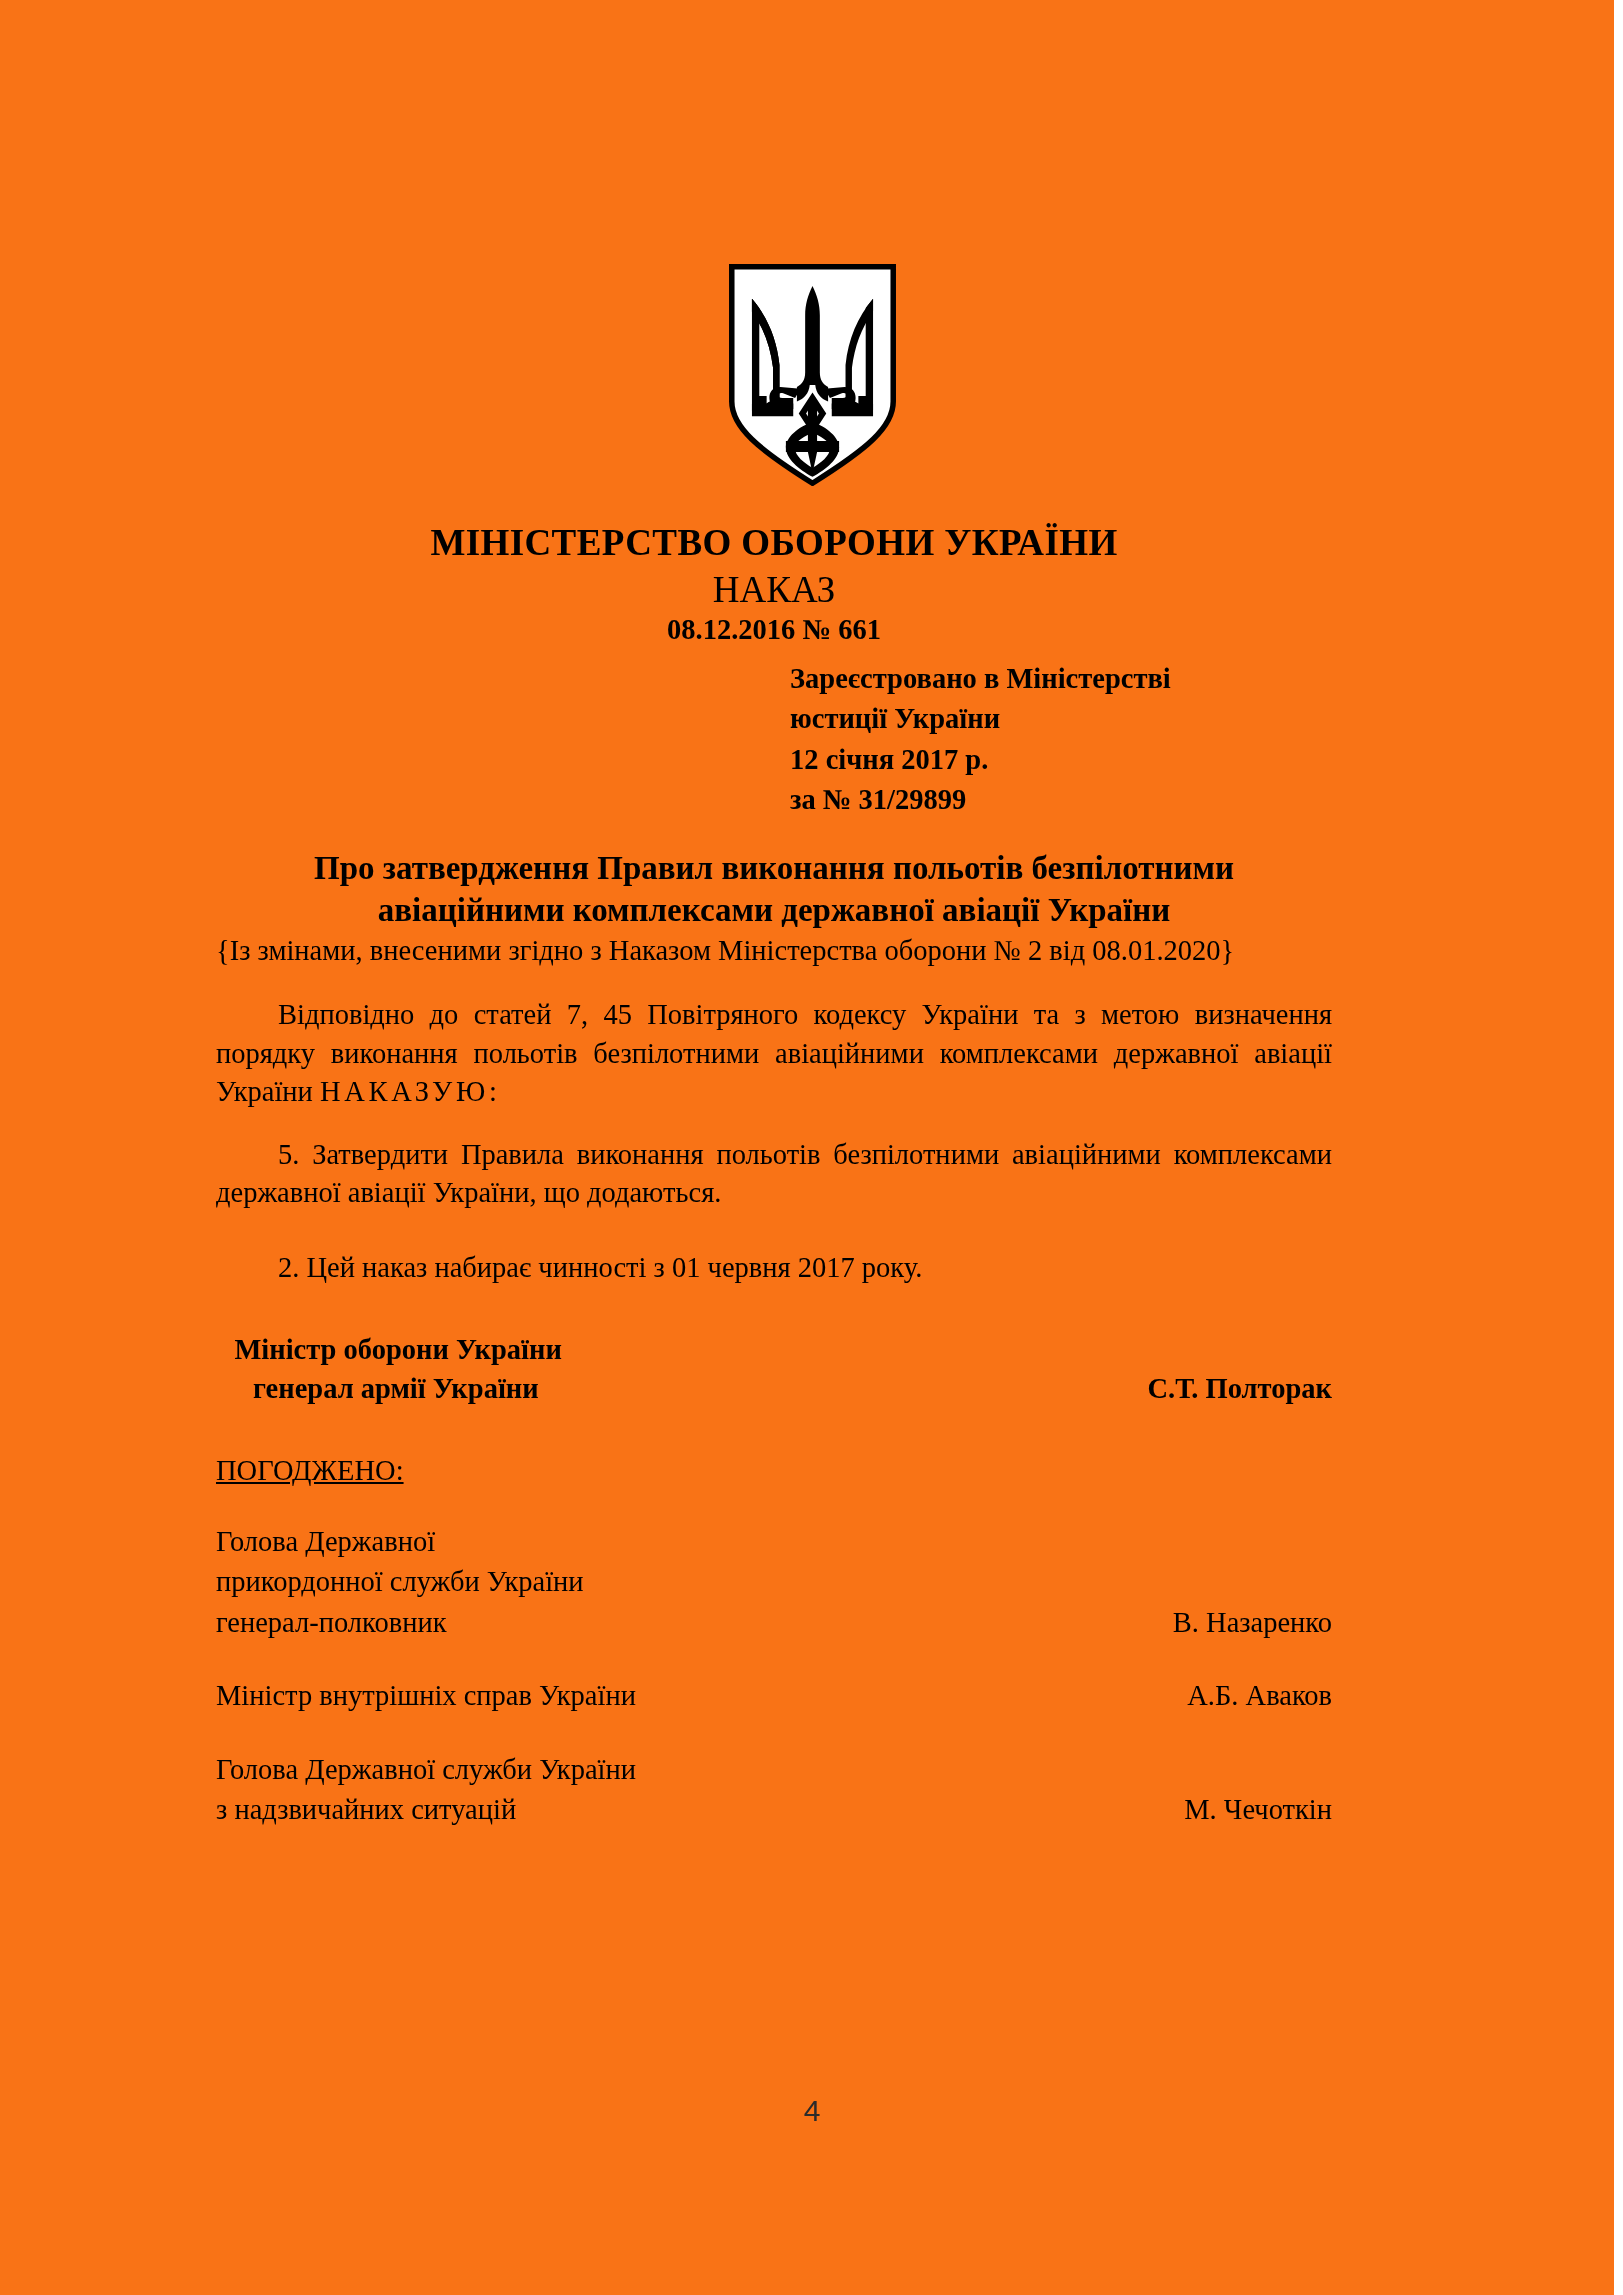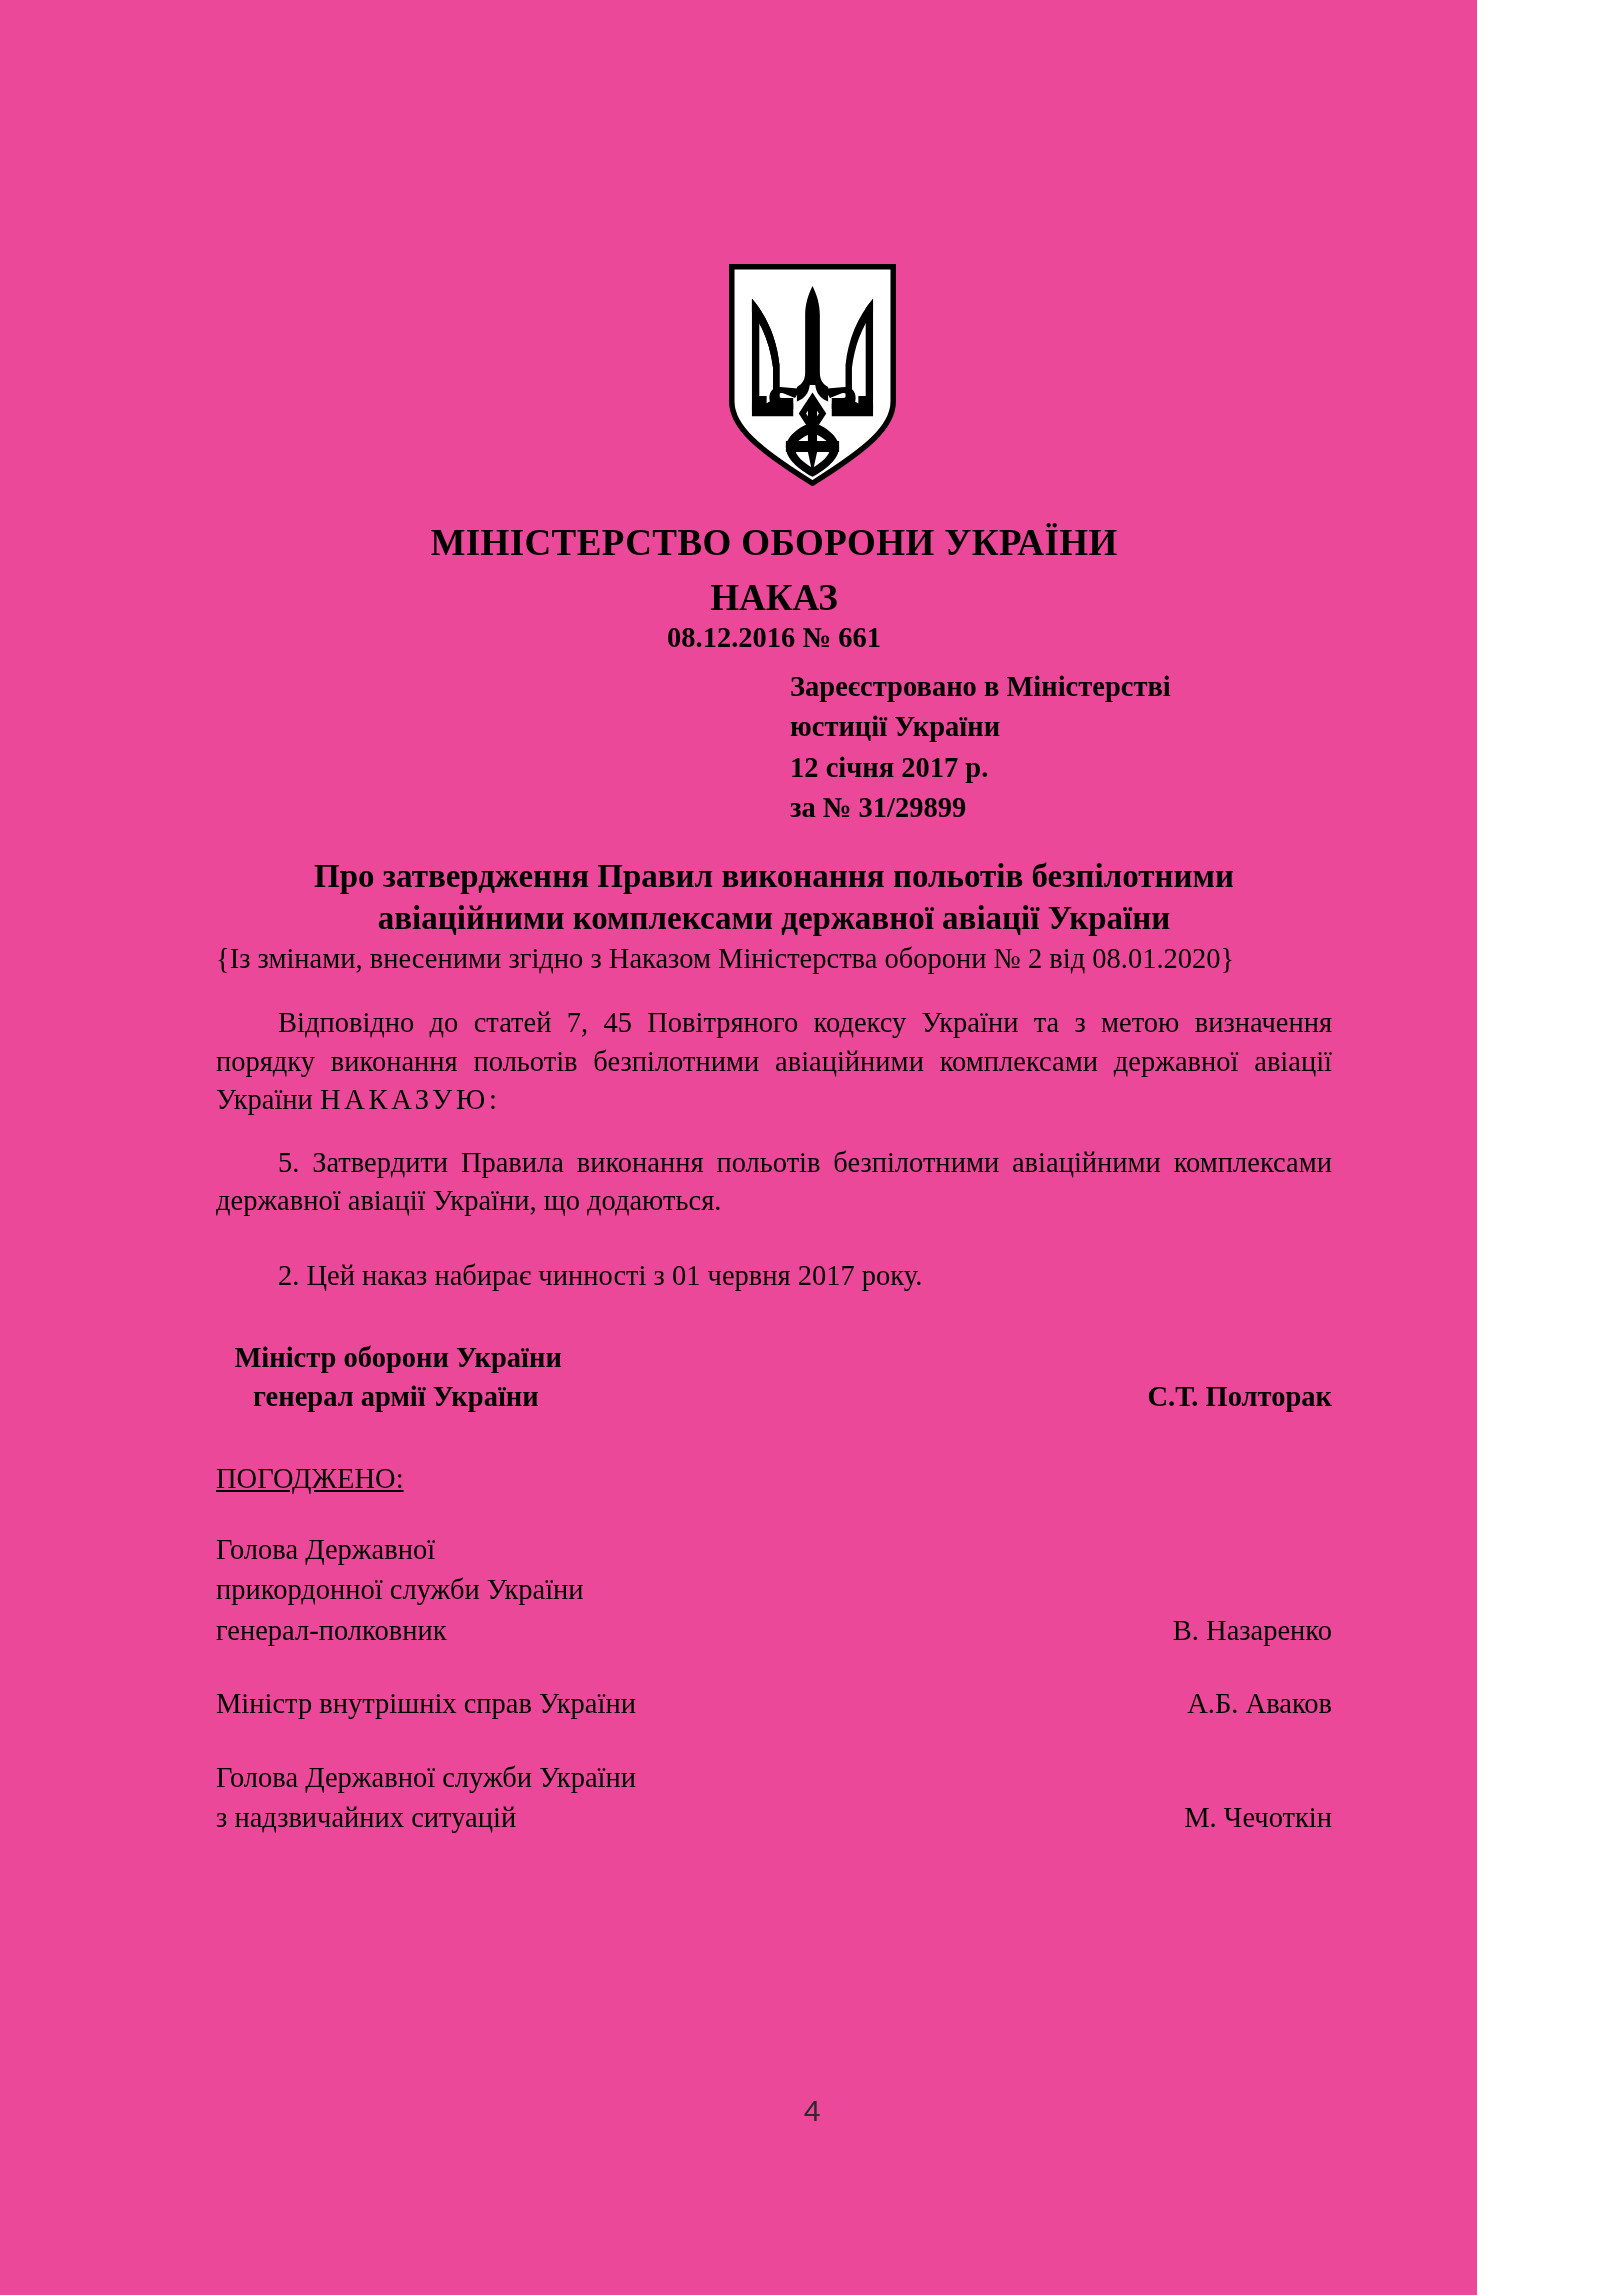--- a/index.html
+++ b/index.html
@@ -14,23 +14,23 @@
     position: relative;
     font-family: "Liberation Serif", "DejaVu Serif", serif;
     color: #000000;
     overflow: hidden;
   }
 
   .page {
     position: absolute;
     left: 0;
     top: 0;
-    width: 1477px;
+    width: 1614px;
     height: 2296px;
-    background: #ec4899;
+    background: #f97316;
   }
 
   
   .emblem-wrap {
     position: absolute;
     left: 0;
     top: 264px;
     width: 1624px;
     text-align: center;
     line-height: 0;
@@ -51,23 +51,23 @@
   }
   .ministry-line {
     font-size: 37px;
     font-weight: bold;
     letter-spacing: 0.4px;
     line-height: 1.12;
     white-space: nowrap;
   }
   .order-word {
     font-size: 37px;
-    font-weight: bold;
+    font-weight: normal;
     line-height: 1.18;
-    margin-top: 13px;
+    margin-top: 5px;
   }
 
   .date-line {
     margin-top: 0;
     text-align: center;
     font-size: 28.5px;
     font-weight: bold;
     line-height: 1.25;
   }
 

